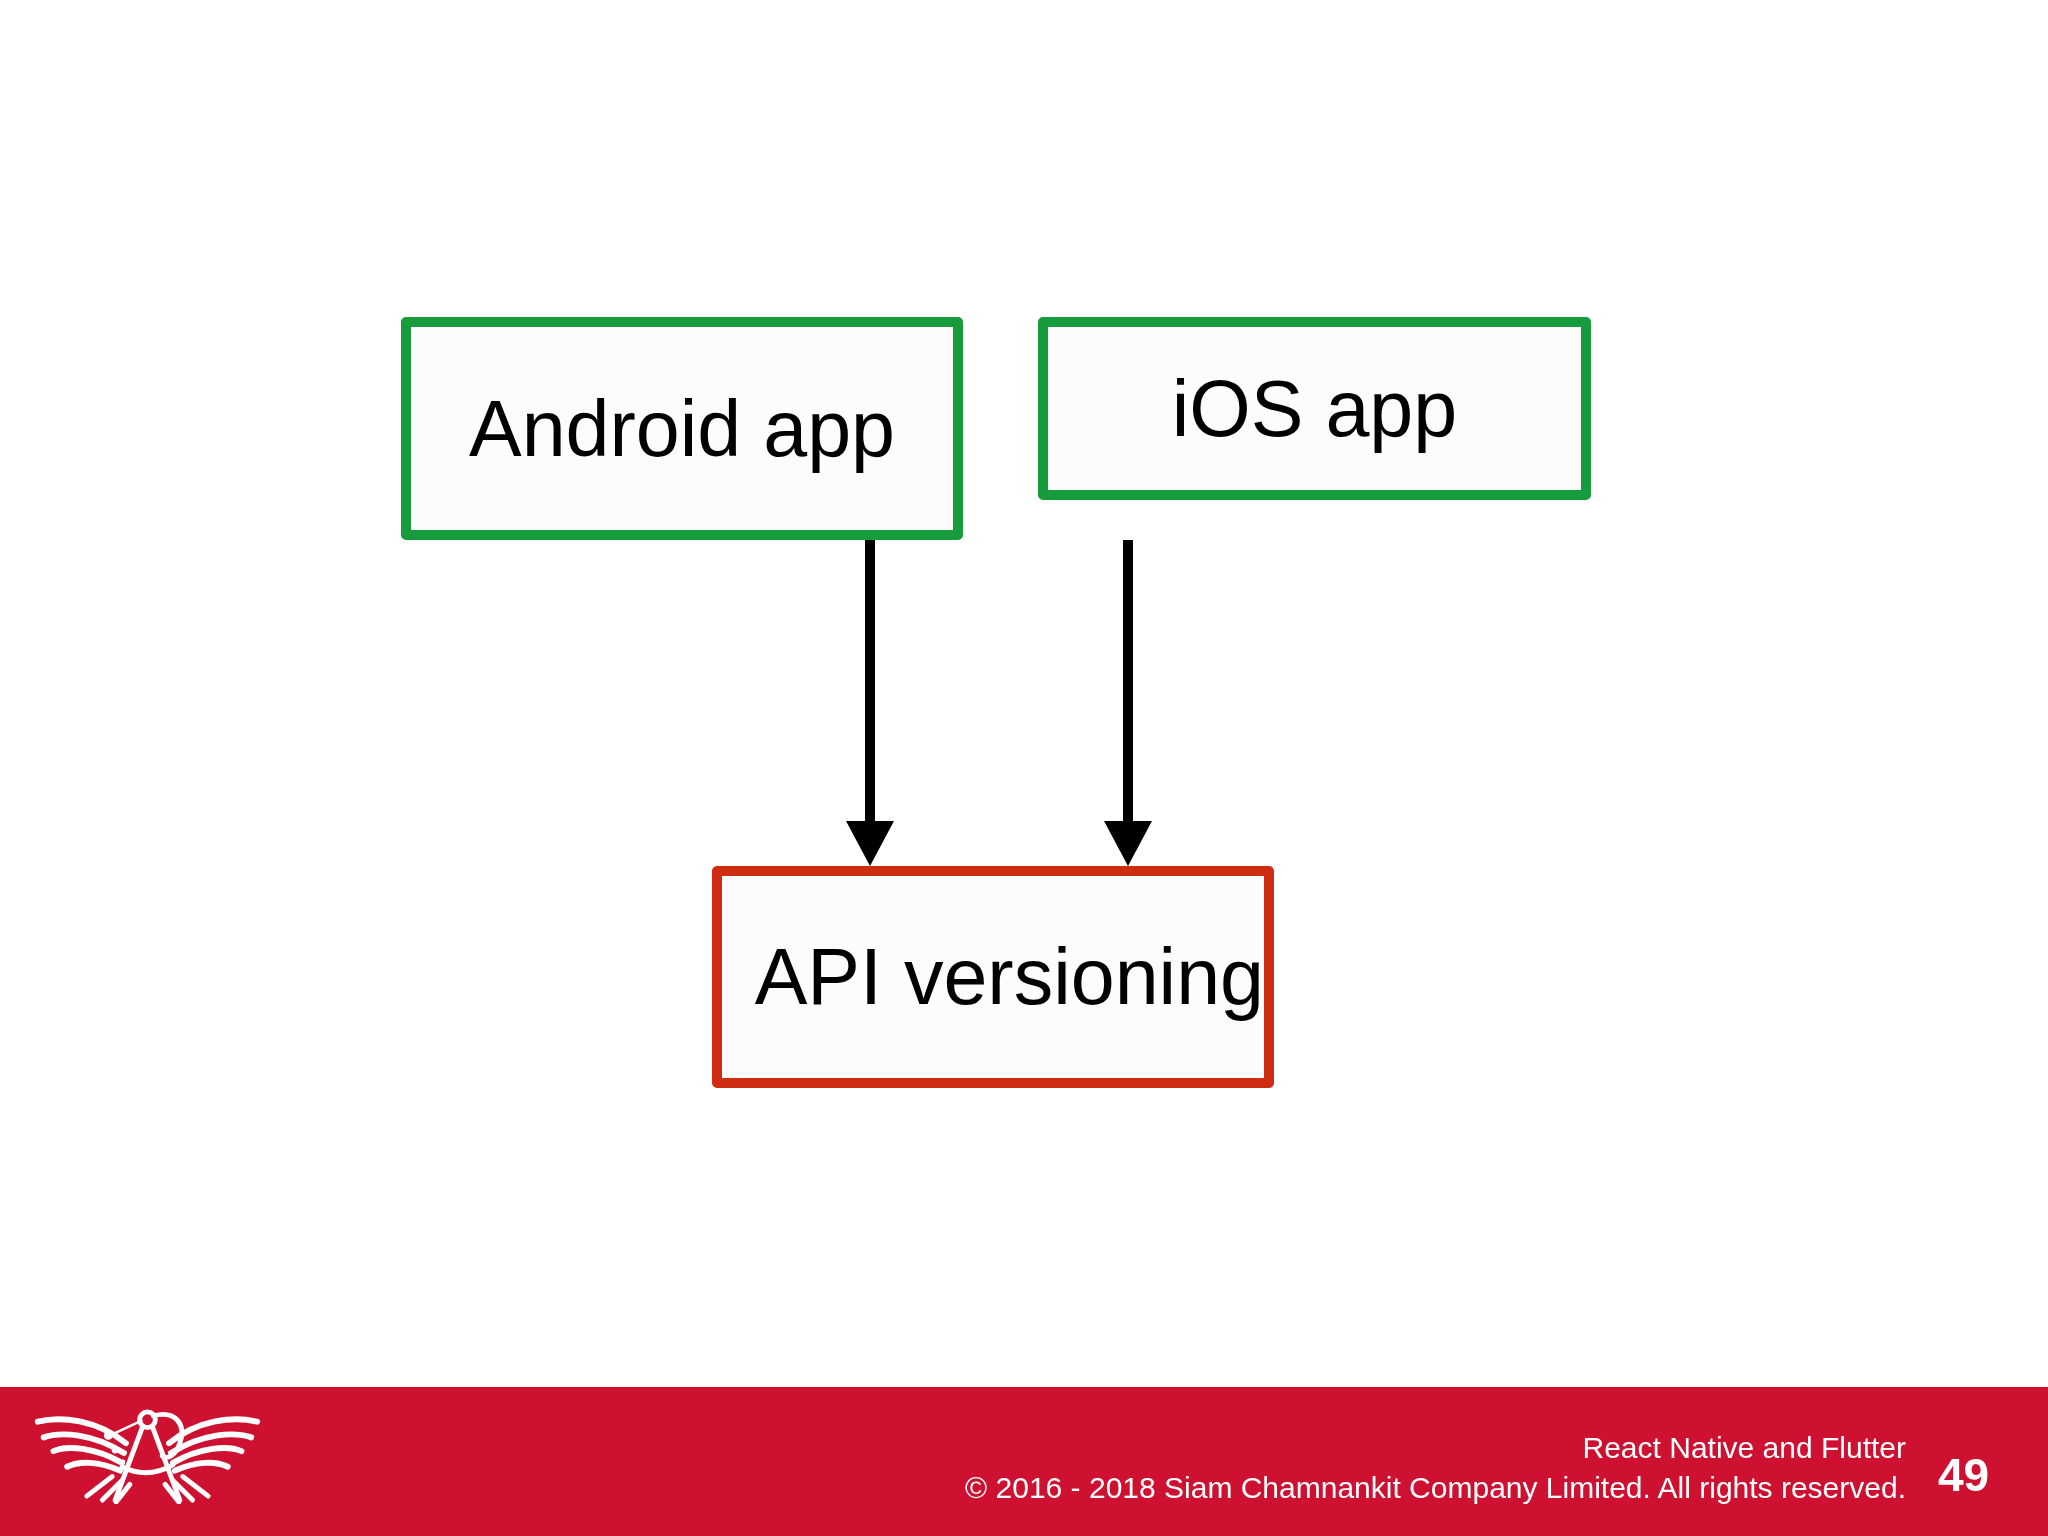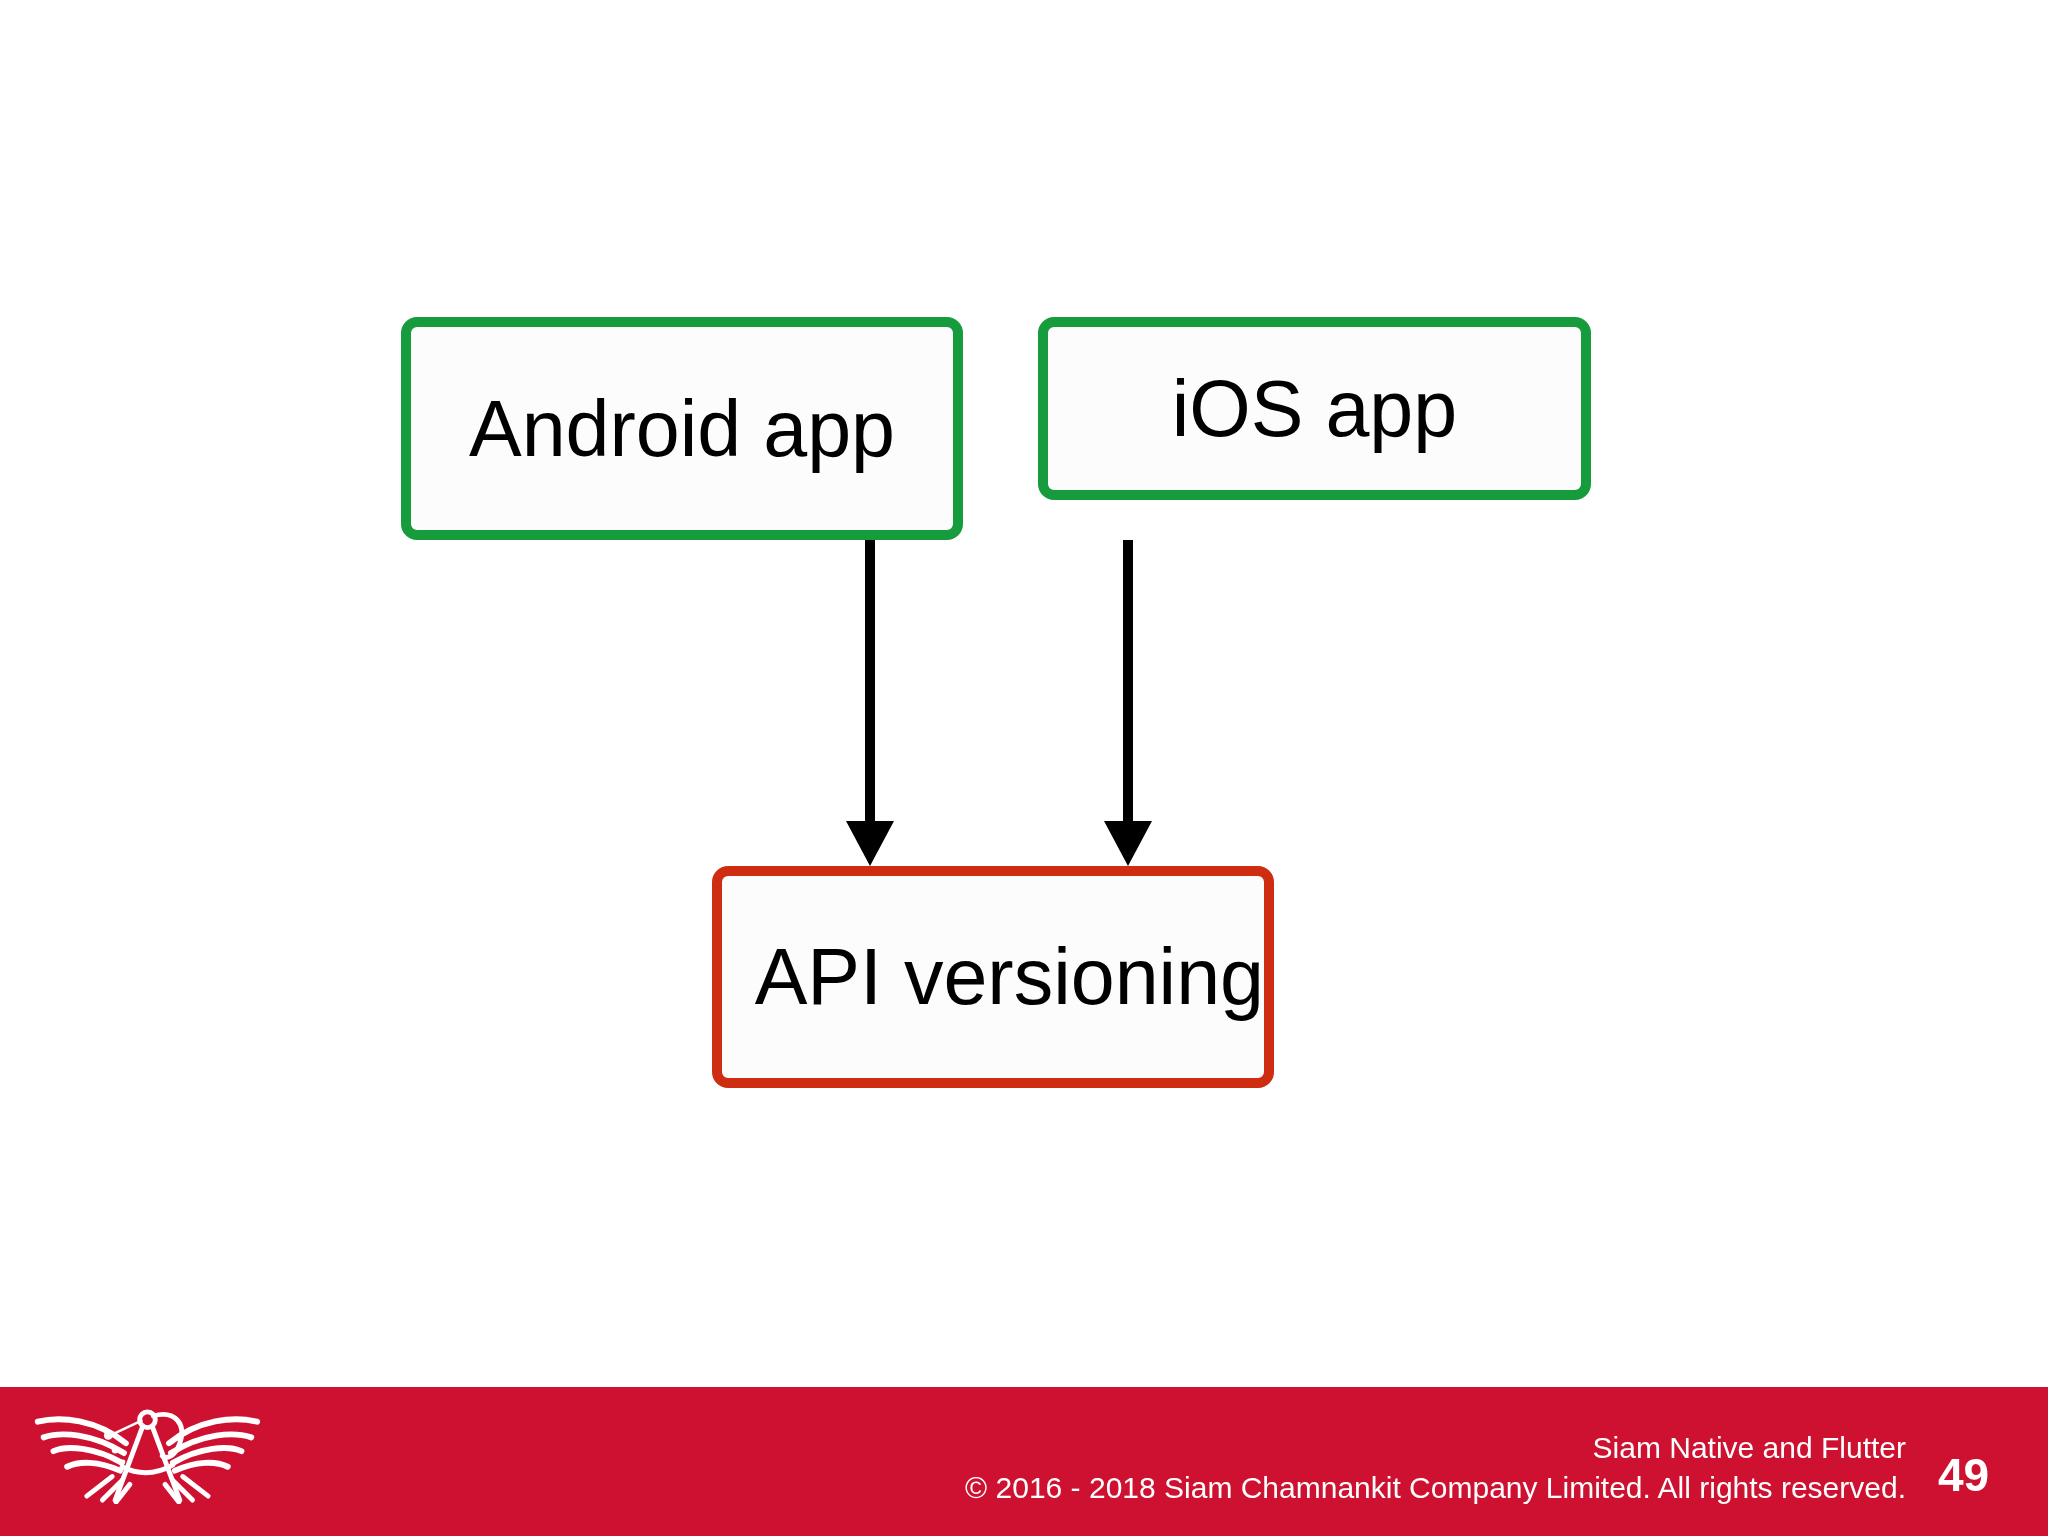--- a/index.html
+++ b/index.html
@@ -14,21 +14,21 @@
     background: #ffffff;
     overflow: hidden;
     font-family: "Liberation Sans", sans-serif;
   }
 
   
   .node {
     position: absolute;
     box-sizing: border-box;
     background: #fcfcfc;
-    border-radius: 16px;
+    border-radius: 5px;
     display: flex;
     align-items: center;
     justify-content: center;
     font-size: 79px;
     color: #000000;
     white-space: nowrap;
   }
   .node-green { border: 10px solid #169c3c; }
   .node-red   { border: 10px solid #ce2d11; }
 
@@ -138,20 +138,20 @@
       <path d="M96,62 Q122,75 148,60" stroke-width="5"></path>
       <path d="M128,10 C150,4 162,18 155,38 C151,50 143,55 137,51" stroke-width="5"></path>
 
       <path d="M116,15 L84,30" stroke-width="2.5"></path>
       <circle cx="82" cy="30" r="4.5" fill="#ffffff" stroke="none"></circle>
       <circle cx="89" cy="45" r="3.5" fill="#ffffff" stroke="none"></circle>
       <circle cx="97" cy="57" r="2.5" fill="#ffffff" stroke="none"></circle>
     </svg>
 
     <div class="footer-text">
-      <div>Siam Native and Flutter</div>
+      <div>React Native and Flutter</div>
       <div>© 2016 - 2018 Siam Chamnankit Company Limited. All rights reserved.</div>
     </div>
 
     <div class="page-number">49</div>
   </div>
 
 </div>
 
 </body></html>

